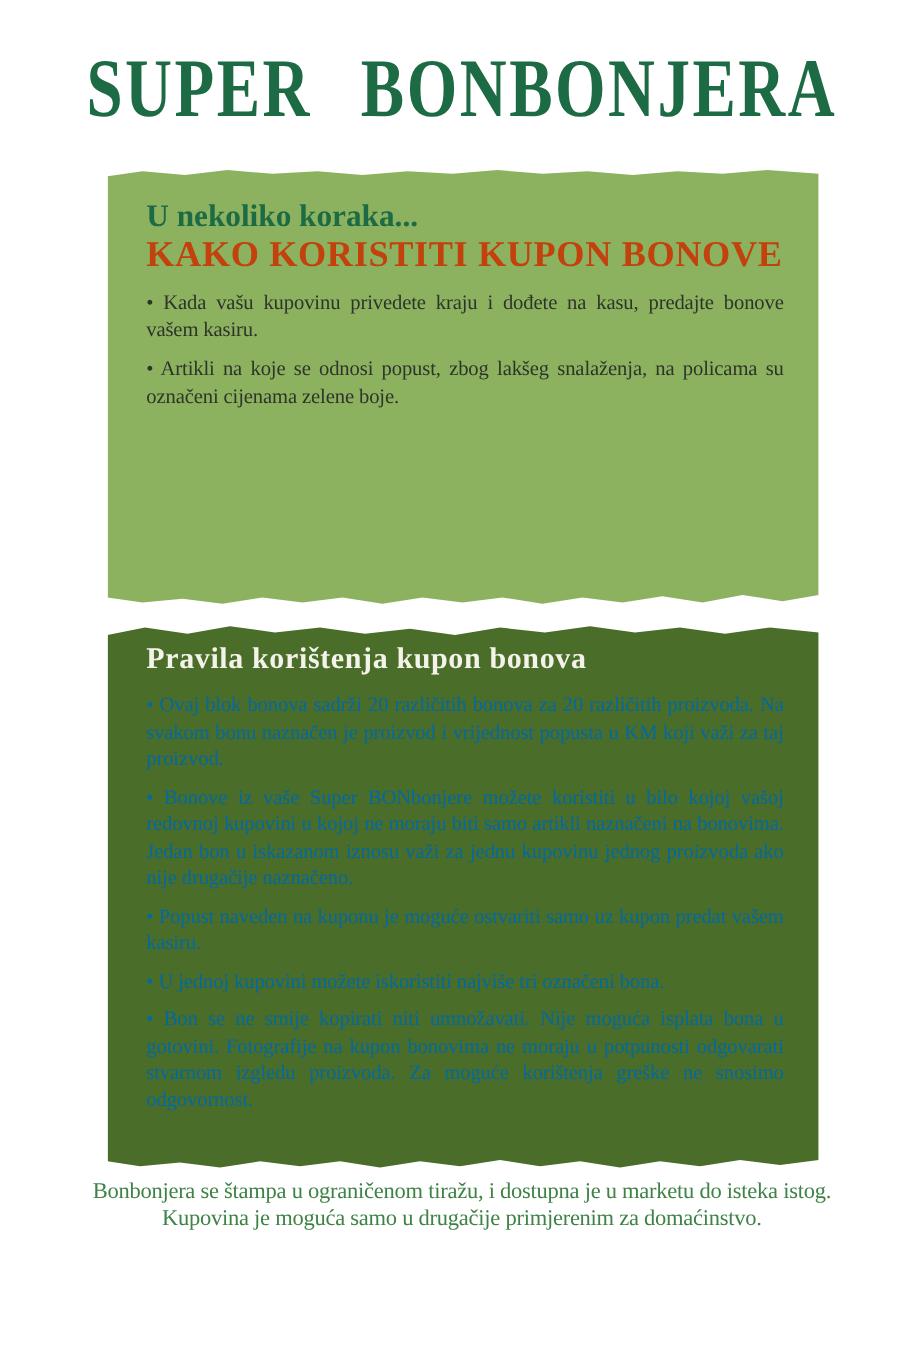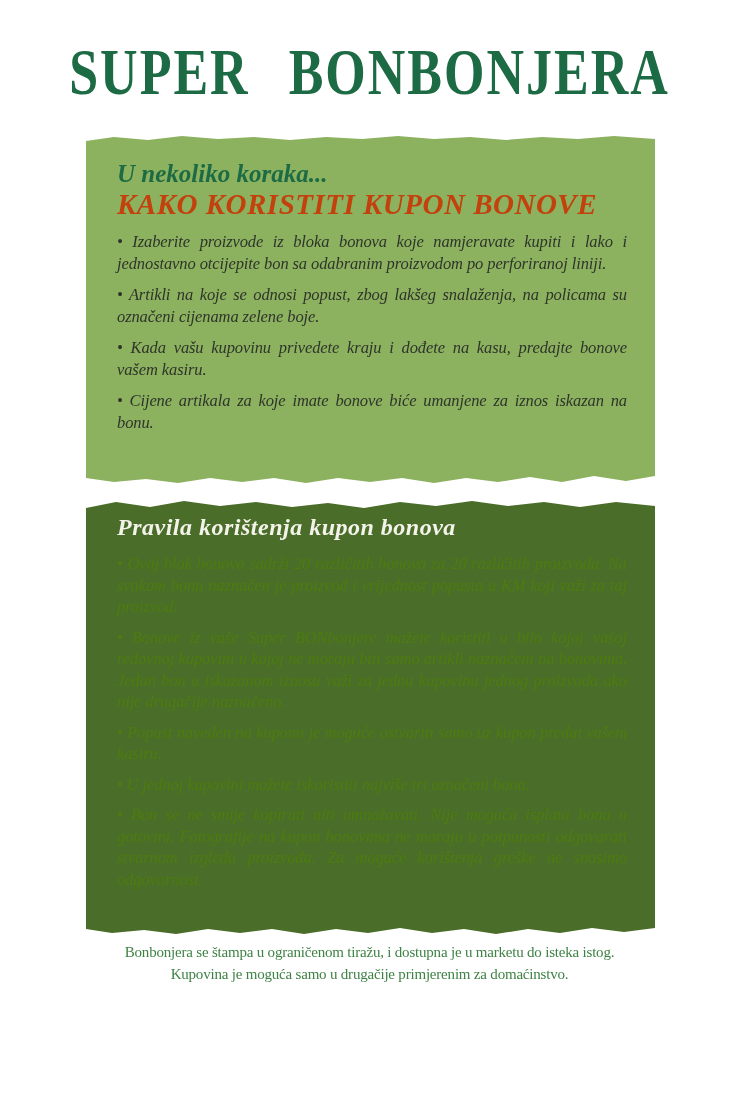--- a/index.html
+++ b/index.html
@@ -21,21 +21,21 @@
     letter-spacing: 2px;
     word-spacing: 24px;
     transform: scaleY(1.28);
     transform-origin: top center;
     white-space: nowrap;
   }
 
   
   .box { position: absolute; left: 86px; width: 569px; overflow: hidden; }
   .box svg.brush-bg { position: absolute; left: 0; top: 0; width: 100%; height: 100%; }
-  .box-inner { position: relative; z-index: 1; font-style: italic; }
+  .box-inner { position: relative; z-index: 1; }
 
   .how-to-box { top: 135px; height: 352px; }
   .how-to-box .box-inner { padding: 24px 28px 0 31px; }
 
   .rules-box { top: 498px; height: 440px; }
   .rules-box .box-inner { padding: 13px 28px 0 31px; }
 
   
   .how-to-subtitle {
     font-size: 25px; font-weight: bold; color: #1d6b44;
@@ -51,26 +51,26 @@
     text-align: justify;
     margin-top: 10px;
     letter-spacing: -0.1px;
   }
   .how-to-box .bullet { color: #2f342b; }
   .rules-title {
     font-size: 24px; font-weight: bold; color: #f4f3ea;
     line-height: 33px; letter-spacing: 0.5px;
     margin-bottom: 3px;
   }
-  .rules-box .bullet { color: #4d7c0f; margin-top: 9px; }
+  .rules-box .bullet { color: #0369a1; margin-top: 9px; }
 
   
   .footer { position: absolute; top: 941px; left: 0; width: 739px; text-align: center; }
   .footer-line {
-    font-size: 15px; line-height: 22px;
+    font-size: 18px; line-height: 22px;
     color: #3e8245; letter-spacing: -0.2px;
     white-space: nowrap;
   }
 </style>
 </head>
 <body>
 
 <div class="sheet">
 
   <div class="title-wrap">
@@ -78,24 +78,22 @@
   </div>
 
   <div class="box how-to-box">
     <svg class="brush-bg" viewBox="0 0 569 352" preserveAspectRatio="none" aria-hidden="true">
       <path d="M0,6 L28,2 L62,5 L96,1 L132,4 L168,2 L204,5 L240,2 L276,4 L312,1 L348,4 L384,2 L420,5 L456,2 L492,4 L528,1 L569,4
                L569,341 L540,346 L508,341 L476,347 L444,342 L412,347 L380,343 L348,348 L316,343 L284,347 L252,343 L220,348 L188,343 L156,347 L124,343 L92,348 L60,344 L28,347 L0,343 Z" fill="#8cb25f"></path>
     </svg>
     <div class="box-inner">
       <div class="how-to-subtitle">U nekoliko koraka...</div>
       <div class="how-to-title">KAKO KORISTITI KUPON BONOVE</div>
-      <p class="bullet">• Izaberite proizvode iz bloka bonova koje namjeravate kupiti i lako i jednostavno otcijepite bon sa odabranim proizvodom po perforiranoj liniji.</p>
+      <p class="bullet">• Kada vašu kupovinu privedete kraju i dođete na kasu, predajte bonove vašem kasiru.</p>
       <p class="bullet">• Artikli na koje se odnosi popust, zbog lakšeg snalaženja, na policama su označeni cijenama zelene boje.</p>
-      <p class="bullet">• Kada vašu kupovinu privedete kraju i dođete na kasu, predajte bonove vašem kasiru.</p>
-      <p class="bullet">• Cijene artikala za koje imate bonove biće umanjene za iznos iskazan na bonu.</p>
     </div>
   </div>
 
   <div class="box rules-box">
     <svg class="brush-bg" viewBox="0 0 569 440" preserveAspectRatio="none" aria-hidden="true">
       <path d="M0,10 L30,4 L64,9 L98,3 L134,8 L170,4 L206,9 L242,5 L278,10 L314,4 L350,8 L386,3 L422,8 L458,4 L494,9 L530,4 L569,8
                L569,430 L538,434 L506,430 L474,435 L442,431 L410,436 L378,431 L346,435 L314,430 L282,435 L250,431 L218,436 L186,431 L154,435 L122,431 L90,436 L58,432 L26,435 L0,431 Z" fill="#4a6d29"></path>
     </svg>
     <div class="box-inner">
       <div class="rules-title">Pravila korištenja kupon bonova</div>

